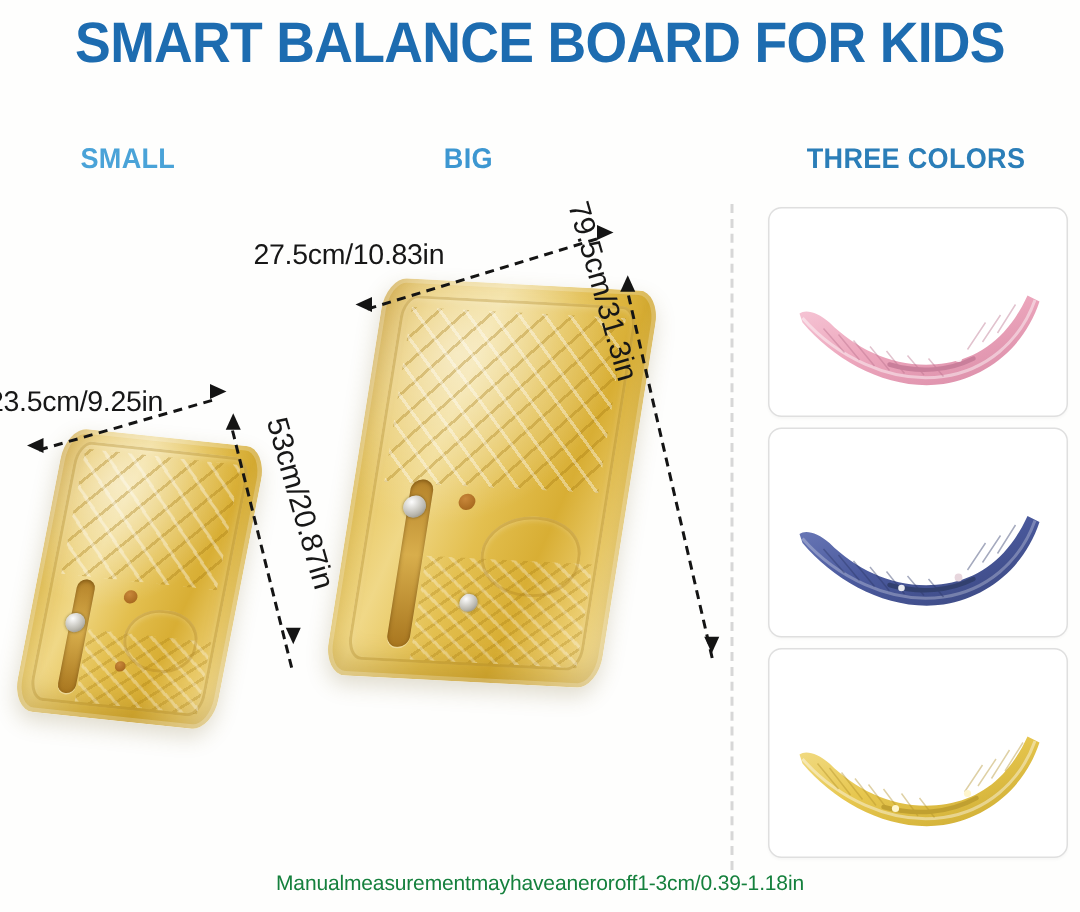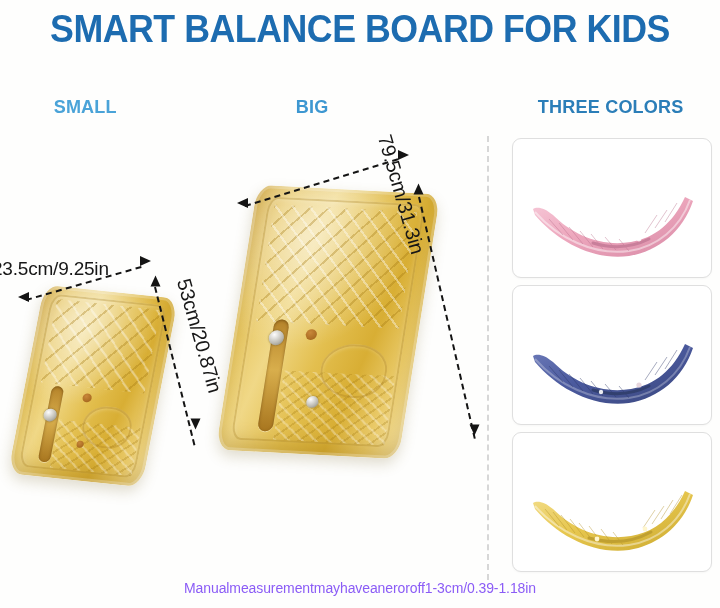--- a/index.html
+++ b/index.html
@@ -269,20 +269,21 @@
     <div class="logo-emboss"></div>
     <div class="slot"></div>
     <div class="rivet"></div>
     <div class="rivet rivet2"></div>
     <div class="peg"></div>
   </div>
 
   <div class="dim-line" style="left:30px; top:45px; width:160px; transform:rotate(-17deg);"></div>
   <div class="dim-arrow left" style="left:22px;  top:38px;"></div>
   <div class="dim-arrow right" style="left:183px; top:-10px;"></div>
+  <div class="dim-label" style="left:-46px; top:0px;">27.5cm/10.83in</div>
 
   <div class="dim-line" style="left:204px; top:36px; width:248px; transform:rotate(77deg);"></div>
   <div class="dim-arrow left" style="left:198px; top:24px; transform:rotate(90deg);"></div>
   <div class="dim-arrow right" style="left:254px; top:265px; transform:rotate(90deg);"></div>
   <div class="dim-label rot" style="left:180px; top:-28px; transform:rotate(74deg);">79.5cm/31.3in</div>
 </div>
 
 <div id="color-panel">
 
   <div class="color-card">
@@ -354,14 +355,14 @@
         </g>
         <path d="M62 79 C84 85 106 83 124 73" fill="none" stroke="#c0a031" stroke-width="3" stroke-linecap="round"></path>
         <circle cx="118" cy="70" r="2.4" fill="#fff6cd"></circle>
         <circle cx="70" cy="80" r="2.4" fill="#fff6cd"></circle>
       </svg>
     </div>
   </div>
 </div>
 
 <div style="position:absolute; left:0; top:580px; width:720px; text-align:center;
-            font-family:'Liberation Sans', sans-serif; font-size:14px; color:#8b5cf6;
+            font-family:'Liberation Sans', sans-serif; font-size:14px; color:#15803d;
             letter-spacing:-0.1px;">Manualmeasurementmayhaveaneroroff1-3cm/0.39-1.18in</div>
 
 </body></html>

